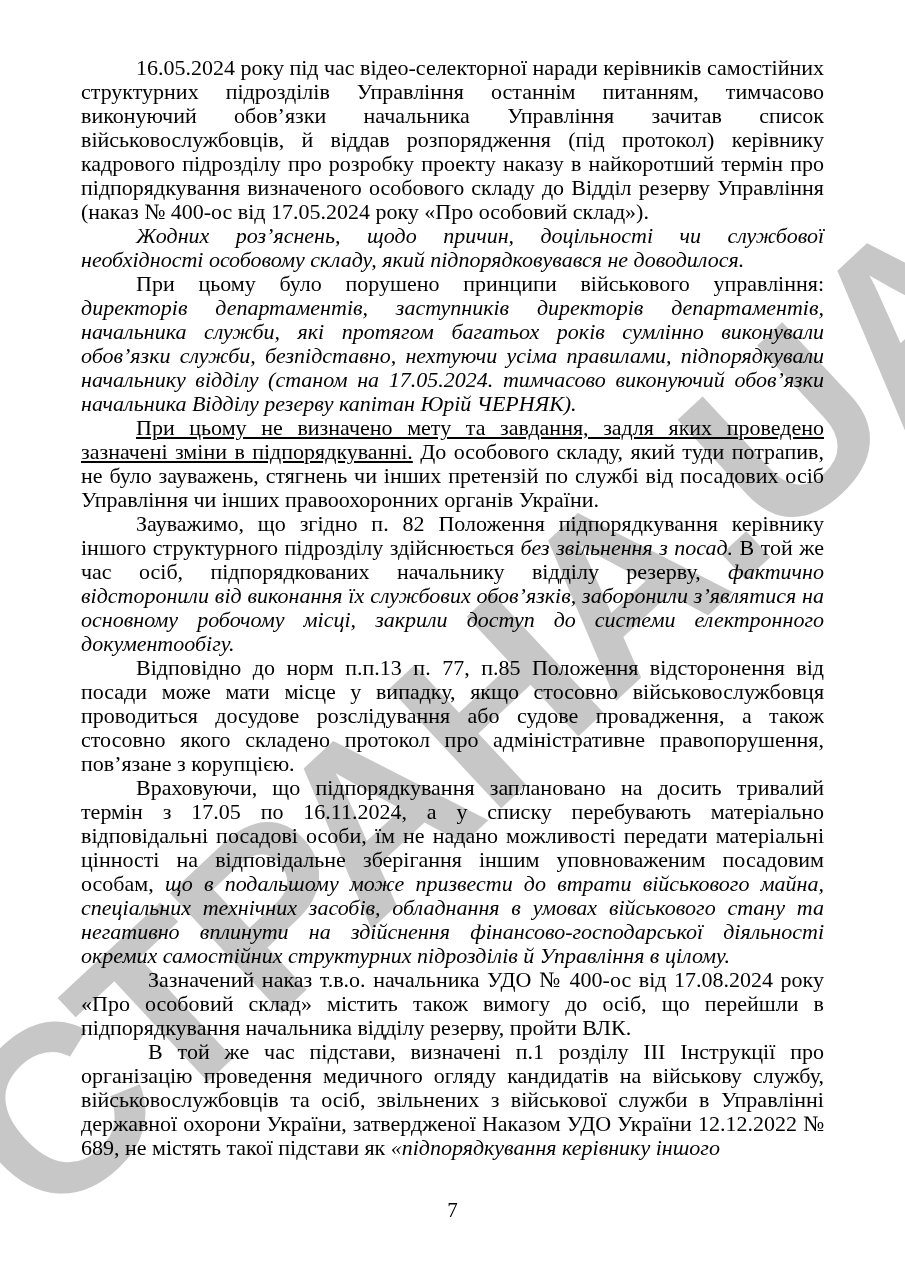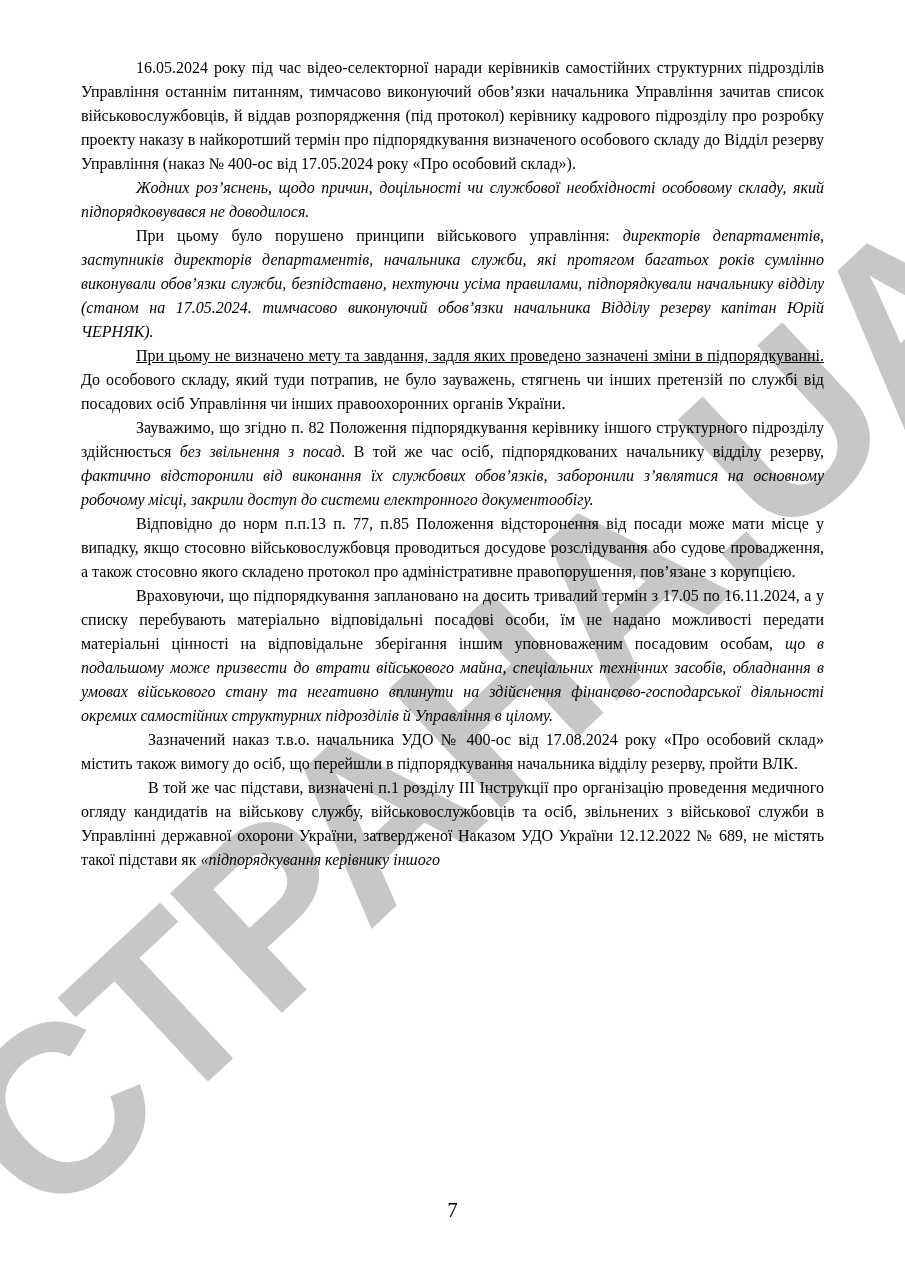--- a/index.html
+++ b/index.html
@@ -26,21 +26,21 @@
     white-space: nowrap;
     z-index: 0;
     user-select: none;
   }
   .content {
     position: absolute;
     left: 81px;
     top: 56px;
     width: 743px;
     z-index: 1;
-    font-size: 16px;
+    font-size: 22px;
     line-height: 24px;
     text-align: justify;
   }
   .content p {
     margin: 0;
     text-indent: 55px;
   }
   .content p.indent-extra { text-indent: 67px; }
   .run-normal { font-style: normal; font-weight: normal; }
   .run-italic { font-style: italic; }

